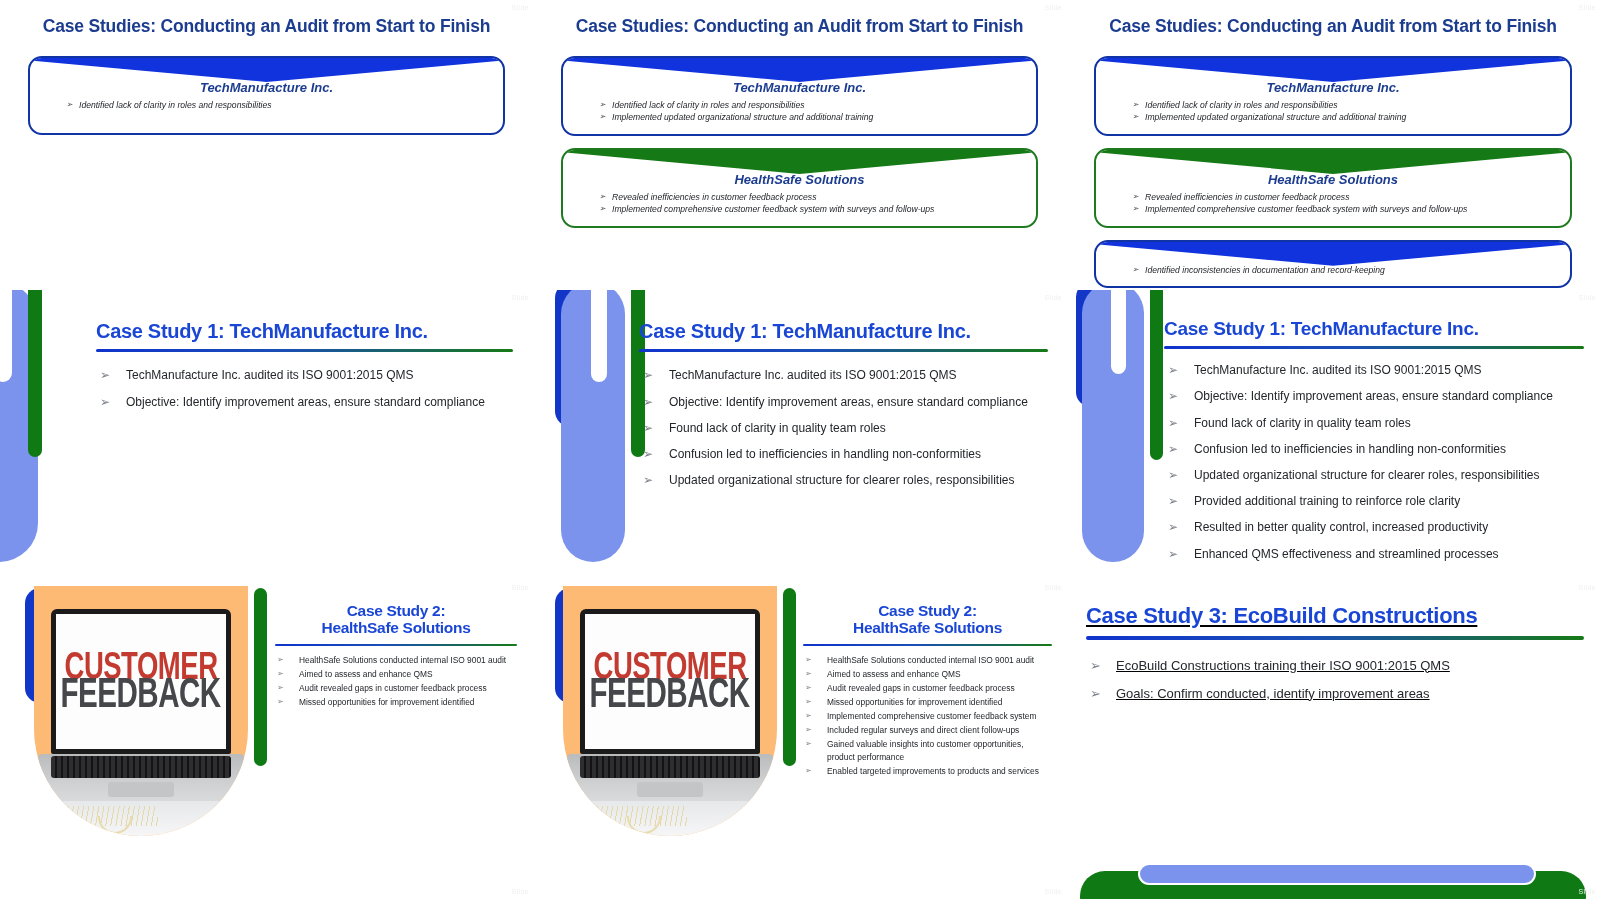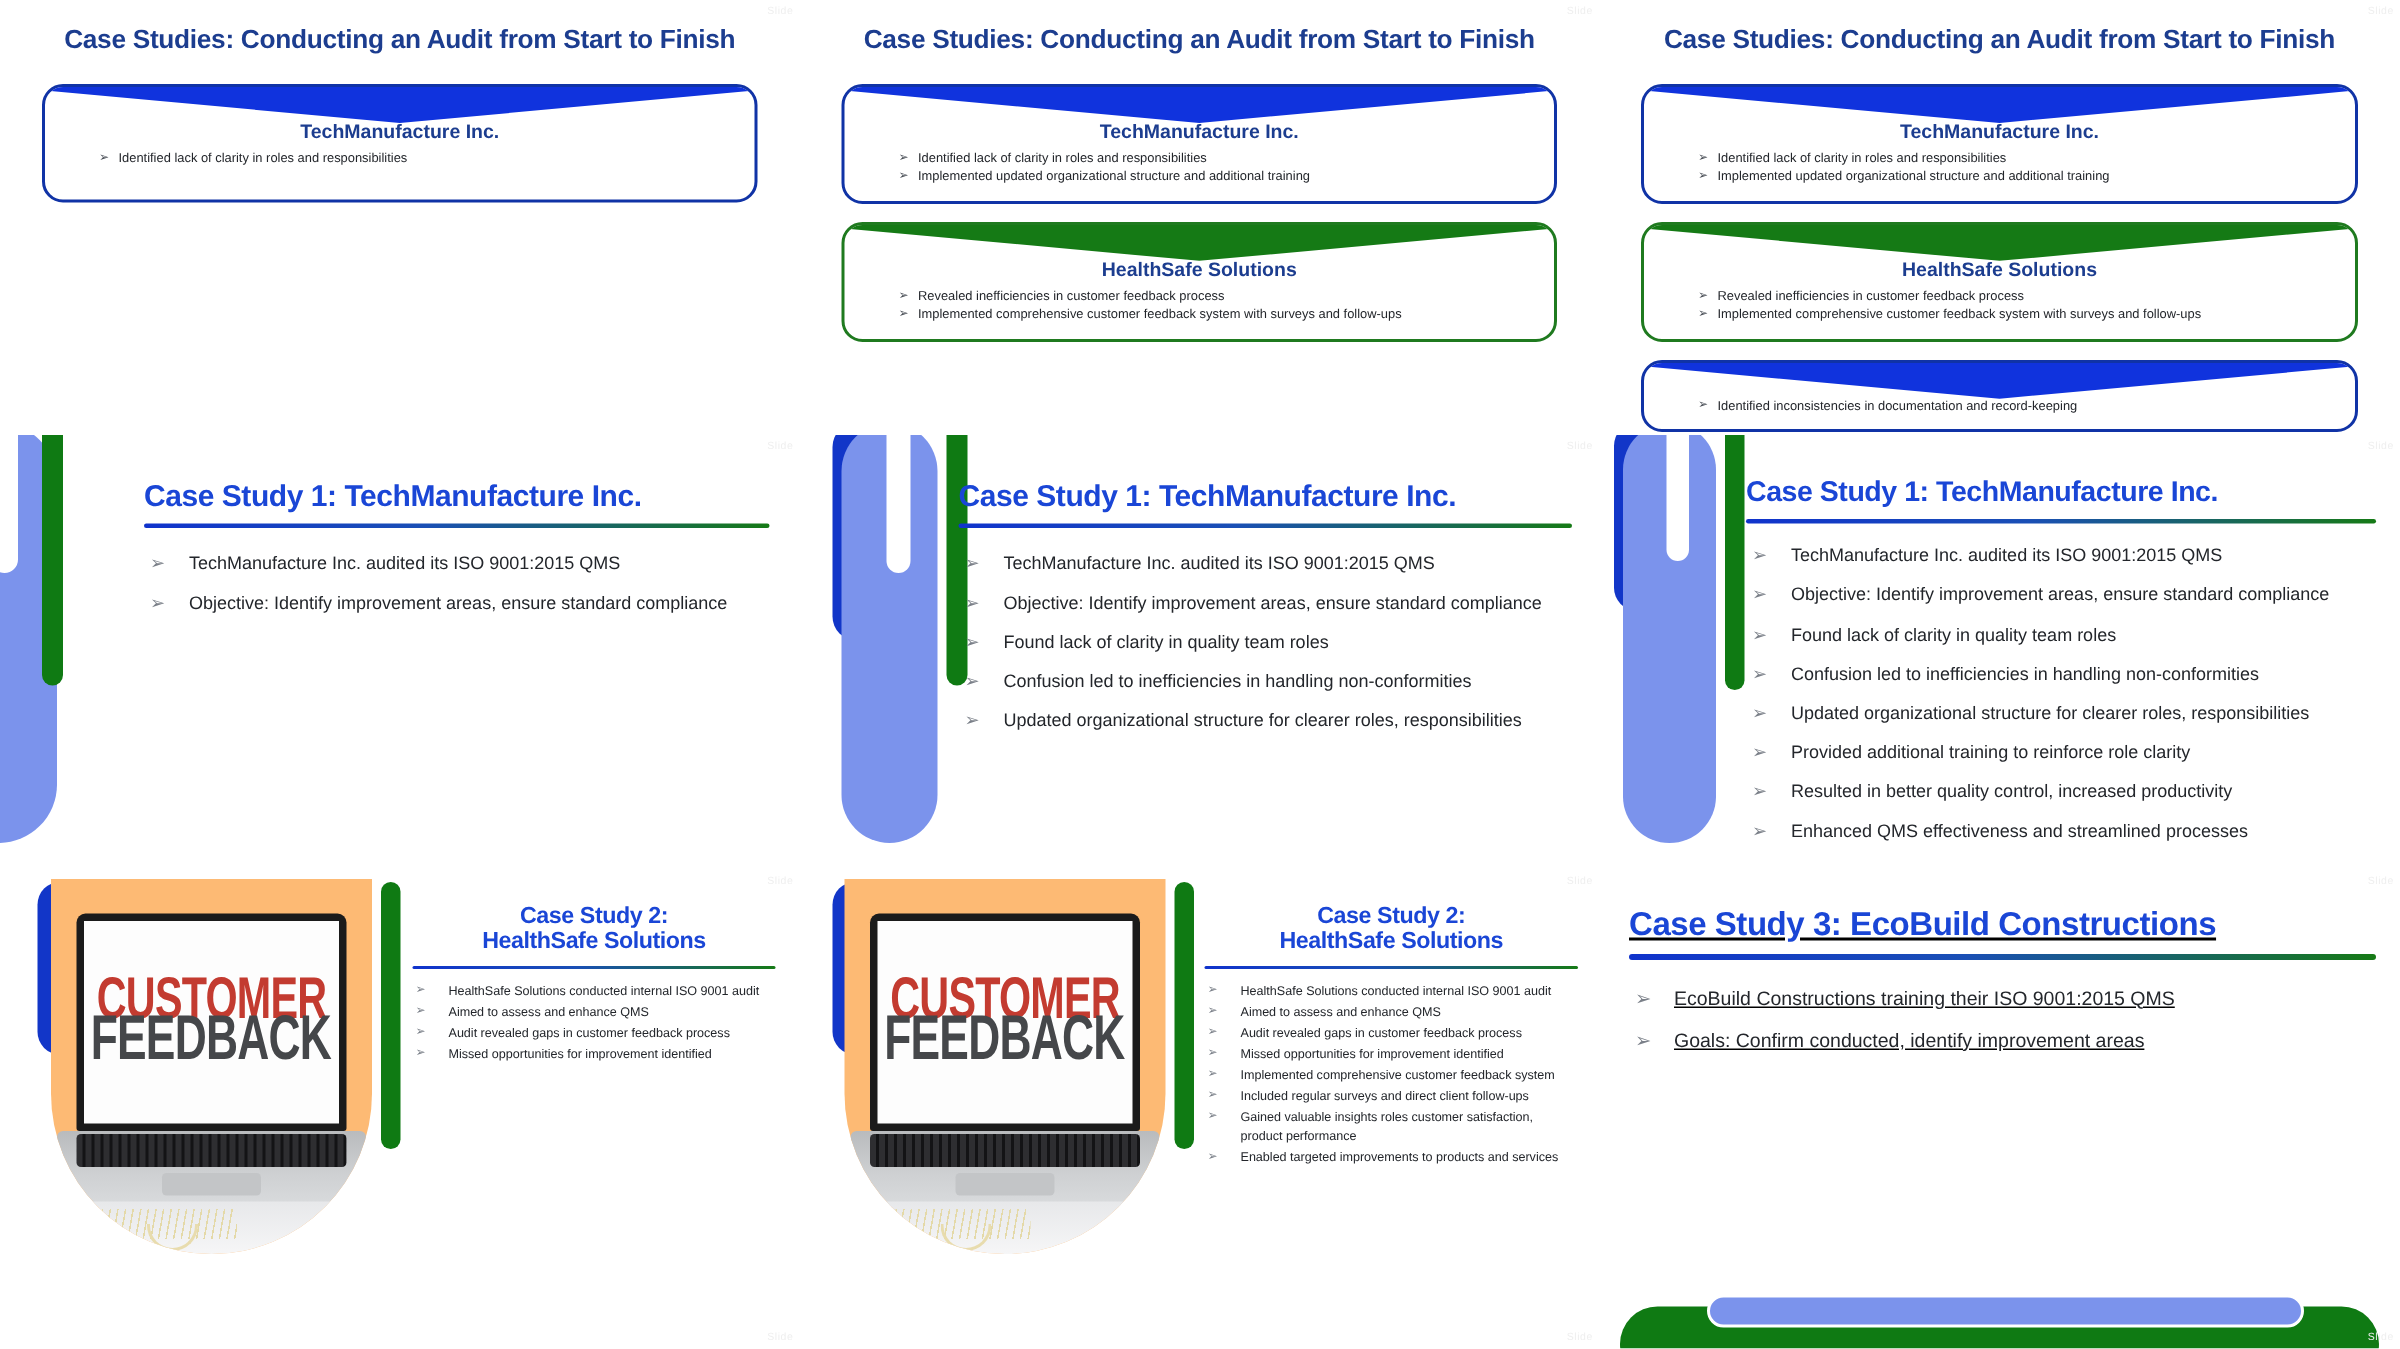--- a/index.html
+++ b/index.html
@@ -28,21 +28,21 @@
   .watermark.bl { right: 4px; top: auto; bottom: 4px; }
 
   
   .deck-title {
     position: absolute; left: 0; right: 0; top: 16px;
     text-align: center;
     font-size: 17.5px; font-weight: bold;
     color: #1c3d8f; letter-spacing: -0.2px;
     white-space: nowrap;
   }
-  .cards { position: absolute; left: 28px; right: 28px; top: 56px; }
+  .cards { position: absolute; left: 28px; right: 28px; top: 56px; font-style: italic; }
   .card {
     position: relative;
     border: 2px solid #1033a6;
     border-radius: 14px;
     background: #ffffff;
     margin-bottom: 12px;
     padding: 22px 0 10px 0;
     overflow: hidden;
   }
   .card.green { border-color: #1f7a1f; }
@@ -359,21 +359,21 @@
       <div class="slide-head small">Case Study 2:</div>
       <div class="slide-head small">HealthSafe Solutions</div>
       <div class="rule" style="height:2px;"></div>
       <ul class="bullets b-sm" style="margin-top:8px;">
         <li>HealthSafe Solutions conducted internal ISO 9001 audit</li>
         <li>Aimed to assess and enhance QMS</li>
         <li>Audit revealed gaps in customer feedback process</li>
         <li>Missed opportunities for improvement identified</li>
         <li>Implemented comprehensive customer feedback system</li>
         <li>Included regular surveys and direct client follow-ups</li>
-        <li>Gained valuable insights roles customer satisfaction, product performance</li>
+        <li>Gained valuable insights into customer opportunities, product performance</li>
         <li>Enabled targeted improvements to products and services</li>
       </ul>
     </div>
     <div class="watermark">Slide</div>
     <div class="watermark bl">Slide</div>
   </div>
 
   <div class="slide">
     <div style="position:absolute; left:20px; right:16px; top:24px;text-decoration:underline;">
       <div class="slide-head" style="font-size:22px;">Case Study 3: EcoBuild Constructions</div>

